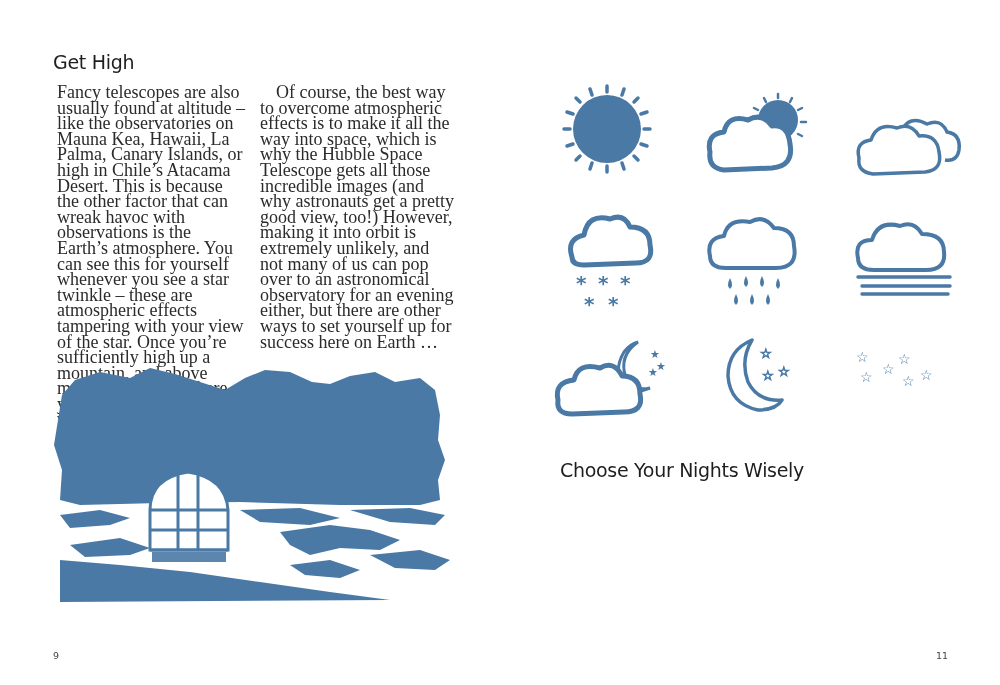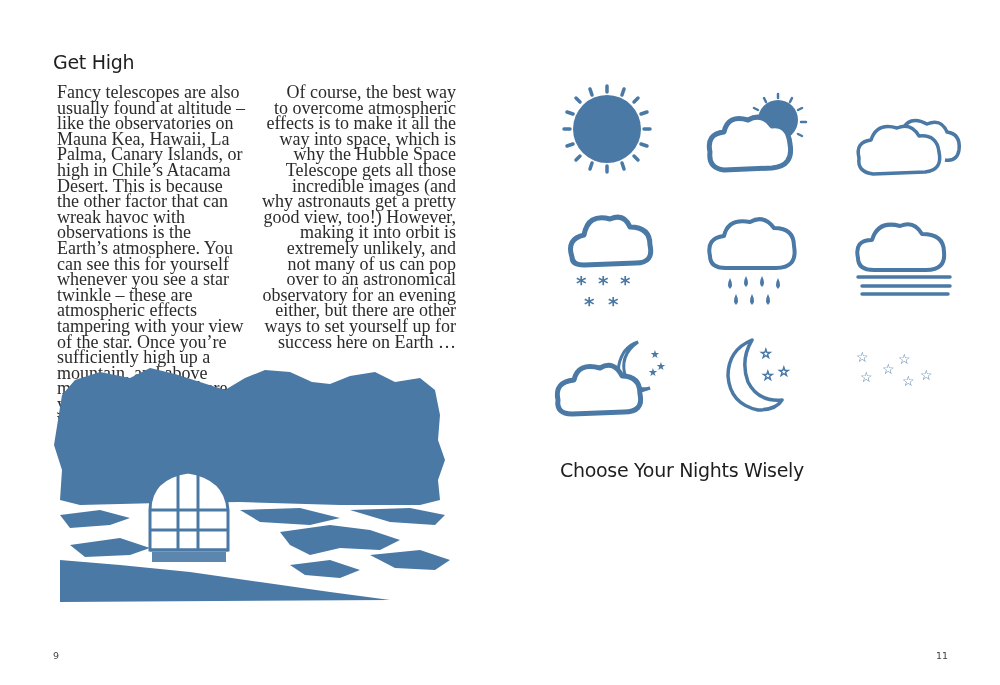--- a/index.html
+++ b/index.html
@@ -14,21 +14,21 @@
       position: absolute; margin: 0;
       font-family: "DejaVu Sans", sans-serif; font-weight: normal;
       font-size: 19px; letter-spacing: -0.3px; color: #1e1e1e;
     }
     .col {
       position: absolute; margin: 4px;
       font-family: "Liberation Serif", serif; font-size: 18px; line-height: 15.6px;
       color: #2b2b2b;
     }
     .col p { margin: 0; }
-    .col p.indent { text-indent: 16px; text-align: right; }
+    .col p.indent { text-indent: 16px; }
     .folio {
       position: absolute; top: 650px;
       font-family: "DejaVu Sans", sans-serif; font-size: 9.5px; color: #444;
     }
     .illus { position: absolute; }
     .icon { position: absolute; }
     svg { display: block; }
   </style>
 </head>
 <body>

